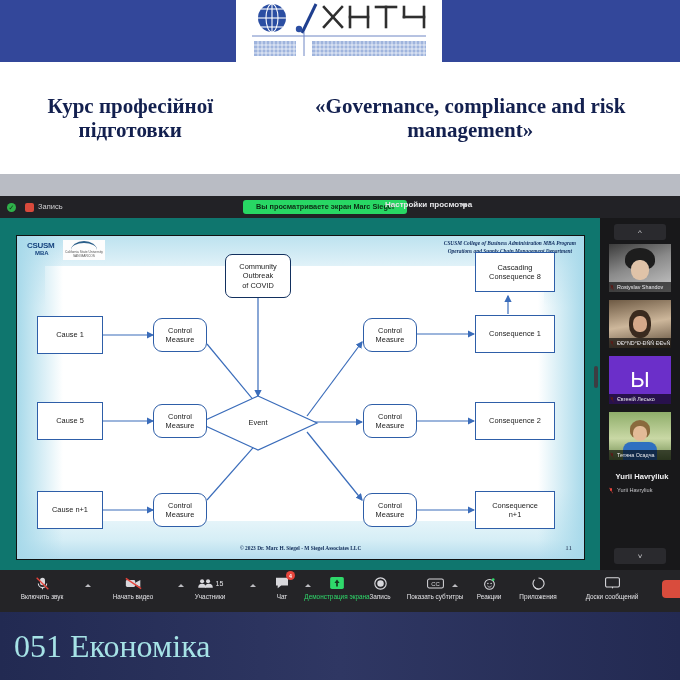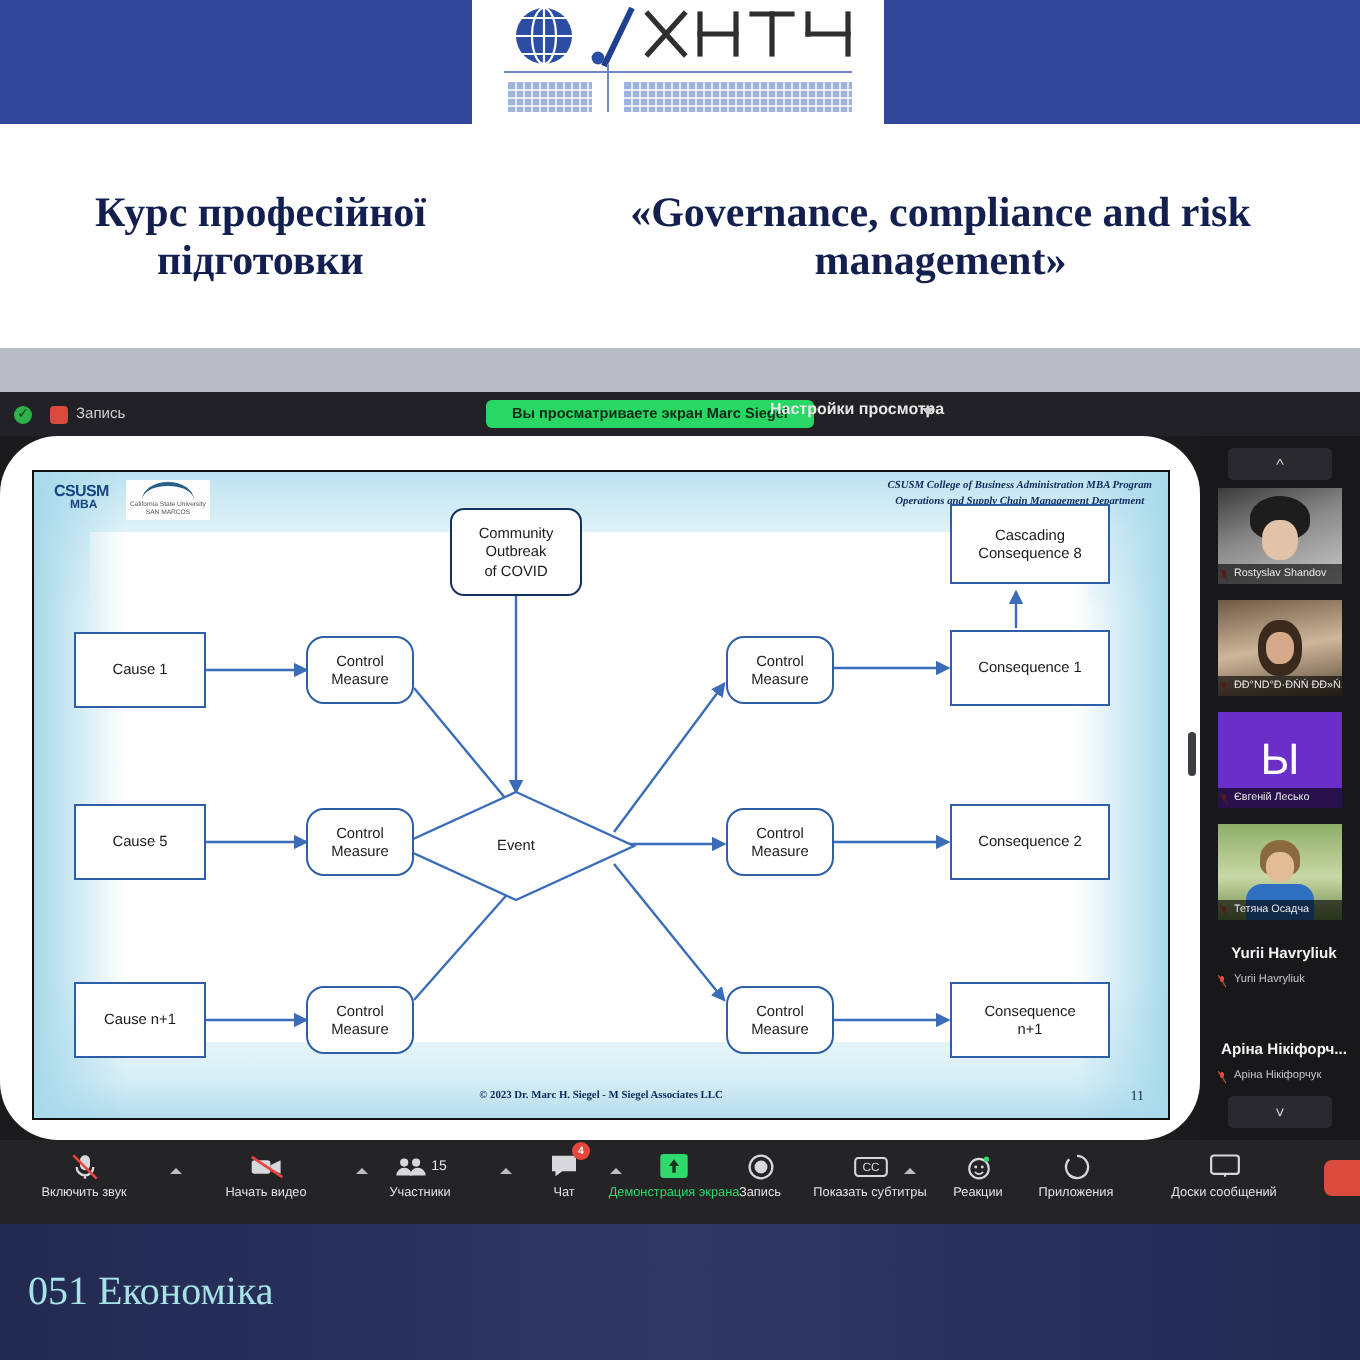--- a/index.html
+++ b/index.html
@@ -52,21 +52,21 @@
   }
   .view-opts{position:absolute;left:385px;top:4px;font-size:8px;color:#e7e7ea;font-weight:bold;}
   .view-opts-caret{
     position:absolute;left:461px;top:8px;width:0;height:0;
     border-left:3.5px solid transparent;border-right:3.5px solid transparent;border-top:4px solid #cfcfd2;
   }
   .exit-label{position:absolute;right:8px;top:6px;font-size:7.5px;color:#d8d8db;margin-top:16px;}
 
   
   .share-area{
-    position:absolute;left:0;top:22px;width:600px;height:352px;background:#ffffff;border-radius:29px;
+    position:absolute;left:0;top:22px;width:600px;height:352px;background:#0f766e;
   }
   .slide{
     position:absolute;left:16px;top:17px;width:567px;height:323px;
     background:linear-gradient(180deg,#bde2ef 0%, #e3f3f9 10%, #ffffff 22%, #ffffff 78%, #d6eef6 94%, #b4dced 100%);
     border:1px solid #111;overflow:hidden;
   }
   .slide-inner-white{
     position:absolute;left:28px;top:30px;right:40px;bottom:38px;background:#ffffff;
     filter:blur(0px);
   }
@@ -165,21 +165,21 @@
     border-radius:50%;width:9px;height:9px;display:flex;align-items:center;justify-content:center;font-weight:bold;
   }
 
   
   .footer{
     position:absolute;left:0;top:612px;width:680px;height:68px;
     background:linear-gradient(90deg,#222a52 0%,#2f3763 50%,#232a52 100%);
     display:flex;align-items:center;
   }
   .footer-text{
-    margin-left:14px;color:#a6e3e6;font-size:20px;font-family:"Liberation Serif",serif;
+    margin-left:14px;color:#a6e3e6;font-size:32px;font-family:"Liberation Serif",serif;
   }
 </style>
 </head>
 <body>
 
 <div class="page">
 
   <div class="banner">
     <div class="banner-white"></div>
 
@@ -456,28 +456,20 @@
 
       <div class="pname-row" style="top:254px;">
         <div class="big">Yurii Havryliuk</div>
         <svg class="micsm" viewBox="0 0 8 12">
           <rect x="2" y="1" width="4" height="6" rx="2" fill="#e8453c"></rect>
           <line x1="0" y1="0" x2="8" y2="12" stroke="#e8453c" stroke-width="1.1"></line>
         </svg>
         <div class="sm">Yurii Havryliuk</div>
       </div>
 
-      <div class="pname-row" style="top:302px;">
-        <div class="big">Аріна Нікіфорч...</div>
-        <svg class="micsm" viewBox="0 0 8 12">
-          <rect x="2" y="1" width="4" height="6" rx="2" fill="#e8453c"></rect>
-          <line x1="0" y1="0" x2="8" y2="12" stroke="#e8453c" stroke-width="1.1"></line>
-        </svg>
-        <div class="sm">Аріна Нікіфорчук</div>
-      </div>
 
       <div class="p-scroll-dn">˅</div>
     </div>
 
     <div class="toolbar">
 
       <div class="tb-item" style="left:8px;width:68px;">
         <div class="ic">
           <svg viewBox="0 0 18 18" width="15" height="15">
             <rect x="6" y="2" width="6" height="9" rx="3" fill="#d8d8dc"></rect>

